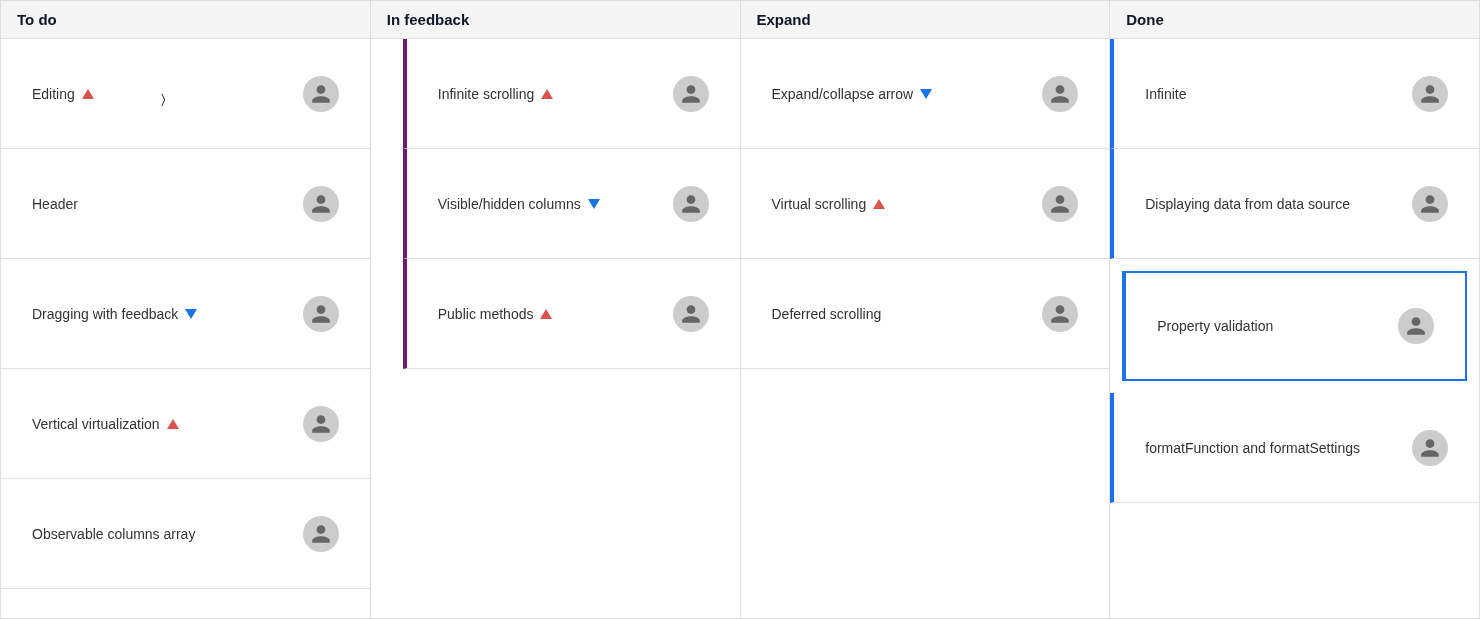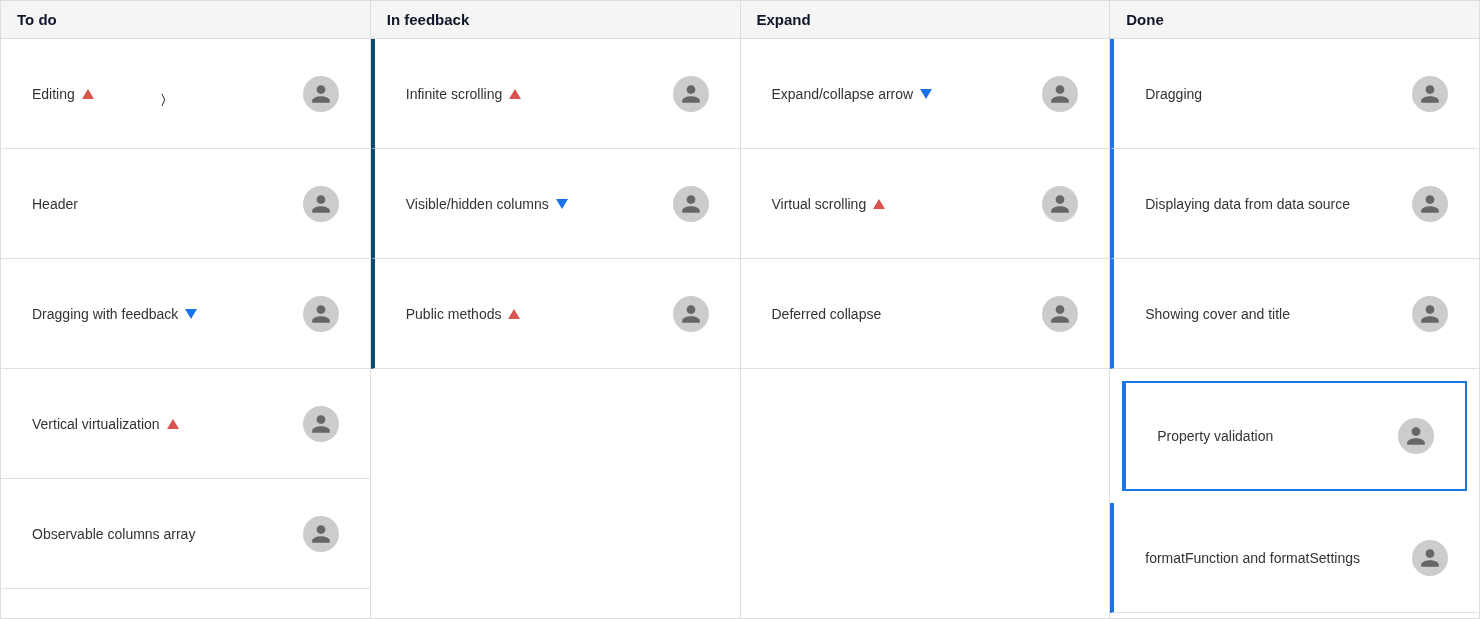--- a/index.html
+++ b/index.html
@@ -86,21 +86,22 @@
       align-items: center;
       justify-content: center;
       flex-shrink: 0;
     }
     .avatar svg {
       width: 22px;
       height: 22px;
       fill: #666;
     }
     .column.in-progress .card {
-      border-left: 4px solid #0c4a6e;
+      border-left: 4px solid #701a75;
+      margin-left: 32px;
     }
     .column.done .card {
       border-left: 4px solid #1a73e8;
     }
   </style>
 </head>
 <body>
 
 <div class="board">
 <div class="column">
@@ -191,50 +192,42 @@
         </div>
         <div class="card">
           <span class="card-title">Virtual scrolling<span class="badge-up"></span></span>
           <div class="avatar">
             <svg viewBox="0 0 24 24" xmlns="http://www.w3.org/2000/svg">
         <path d="M12 12c2.7 0 4.8-2.1 4.8-4.8S14.7 2.4 12 2.4 7.2 4.5 7.2 7.2 9.3 12 12 12zm0 2.4c-3.2 0-9.6 1.6-9.6 4.8v2.4h19.2v-2.4c0-3.2-6.4-4.8-9.6-4.8z"></path>
       </svg>
           </div>
         </div>
         <div class="card">
-          <span class="card-title">Deferred collapse</span>
+          <span class="card-title">Deferred scrolling</span>
           <div class="avatar">
             <svg viewBox="0 0 24 24" xmlns="http://www.w3.org/2000/svg">
         <path d="M12 12c2.7 0 4.8-2.1 4.8-4.8S14.7 2.4 12 2.4 7.2 4.5 7.2 7.2 9.3 12 12 12zm0 2.4c-3.2 0-9.6 1.6-9.6 4.8v2.4h19.2v-2.4c0-3.2-6.4-4.8-9.6-4.8z"></path>
       </svg>
           </div>
         </div>
       </div>
     </div>
     <div class="column done">
       <div class="column-header">Done</div>
       <div class="column-body">
         <div class="card">
-          <span class="card-title">Dragging</span>
+          <span class="card-title">Infinite</span>
           <div class="avatar">
             <svg viewBox="0 0 24 24" xmlns="http://www.w3.org/2000/svg">
         <path d="M12 12c2.7 0 4.8-2.1 4.8-4.8S14.7 2.4 12 2.4 7.2 4.5 7.2 7.2 9.3 12 12 12zm0 2.4c-3.2 0-9.6 1.6-9.6 4.8v2.4h19.2v-2.4c0-3.2-6.4-4.8-9.6-4.8z"></path>
       </svg>
           </div>
         </div>
         <div class="card">
           <span class="card-title">Displaying data from data source</span>
-          <div class="avatar">
-            <svg viewBox="0 0 24 24" xmlns="http://www.w3.org/2000/svg">
-        <path d="M12 12c2.7 0 4.8-2.1 4.8-4.8S14.7 2.4 12 2.4 7.2 4.5 7.2 7.2 9.3 12 12 12zm0 2.4c-3.2 0-9.6 1.6-9.6 4.8v2.4h19.2v-2.4c0-3.2-6.4-4.8-9.6-4.8z"></path>
-      </svg>
-          </div>
-        </div>
-        <div class="card">
-          <span class="card-title">Showing cover and title</span>
           <div class="avatar">
             <svg viewBox="0 0 24 24" xmlns="http://www.w3.org/2000/svg">
         <path d="M12 12c2.7 0 4.8-2.1 4.8-4.8S14.7 2.4 12 2.4 7.2 4.5 7.2 7.2 9.3 12 12 12zm0 2.4c-3.2 0-9.6 1.6-9.6 4.8v2.4h19.2v-2.4c0-3.2-6.4-4.8-9.6-4.8z"></path>
       </svg>
           </div>
         </div>
         <div class="card selected">
           <span class="card-title">Property validation</span>
           <div class="avatar">
             <svg viewBox="0 0 24 24" xmlns="http://www.w3.org/2000/svg">

